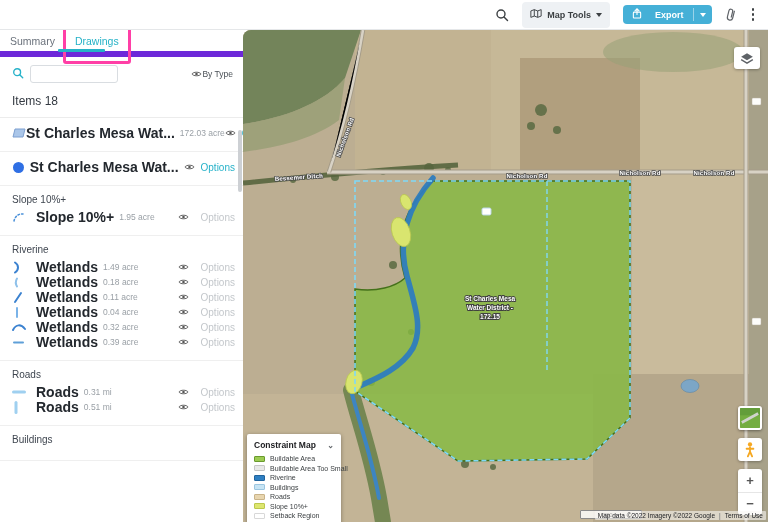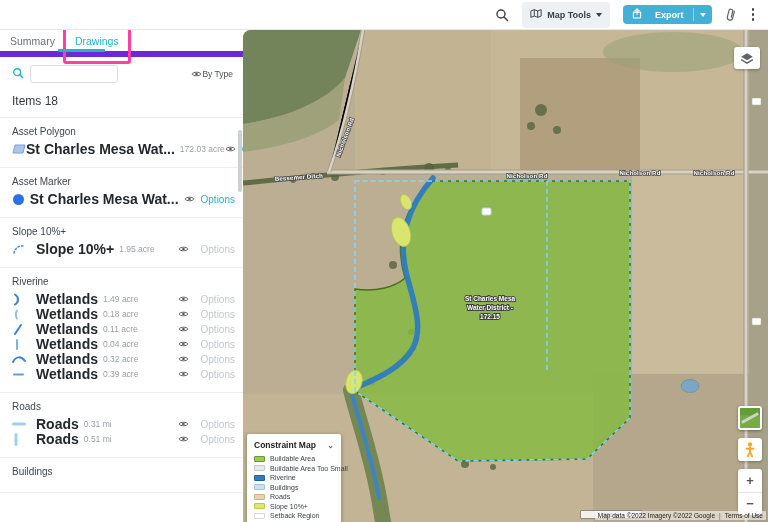--- a/index.html
+++ b/index.html
@@ -154,40 +154,38 @@
           </svg>
         <span>By Type</span>
       </span>
     </div>
 
     <div class="items-row">
       <span>Items 18</span>
     </div>
 
     <div class="section">
-      <div class="section-h">Asset Polygon</div>
       <div class="row">
         <span class="ric">
             <svg width="14" height="10" viewBox="0 0 14 10">
               <path d="M3,1 L13,1 L11,9 L1,9 Z" fill="#aac6e9" stroke="#7d9fd0" stroke-width="1"></path>
             </svg>
           </span>
         <span class="rname">St Charles Mesa Wat...</span>
         <span class="rval">172.03 acre</span>
         <span class="reye">
             <svg width="11" height="8">
               <use href="#eye"></use>
             </svg>
           </span>
         <span class="ropt active">Options</span>
       </div>
     </div>
 
     <div class="section">
-      <div class="section-h">Asset Marker</div>
       <div class="row">
         <span class="ric">
             <svg width="13" height="13" viewBox="0 0 13 13">
               <circle cx="6.5" cy="6.5" r="5.5" fill="#2f6fe4"></circle>
             </svg>
           </span>
         <span class="rname">St Charles Mesa Wat...</span>
         <span class="rval"></span>
         <span class="reye">
             <svg width="11" height="8">

